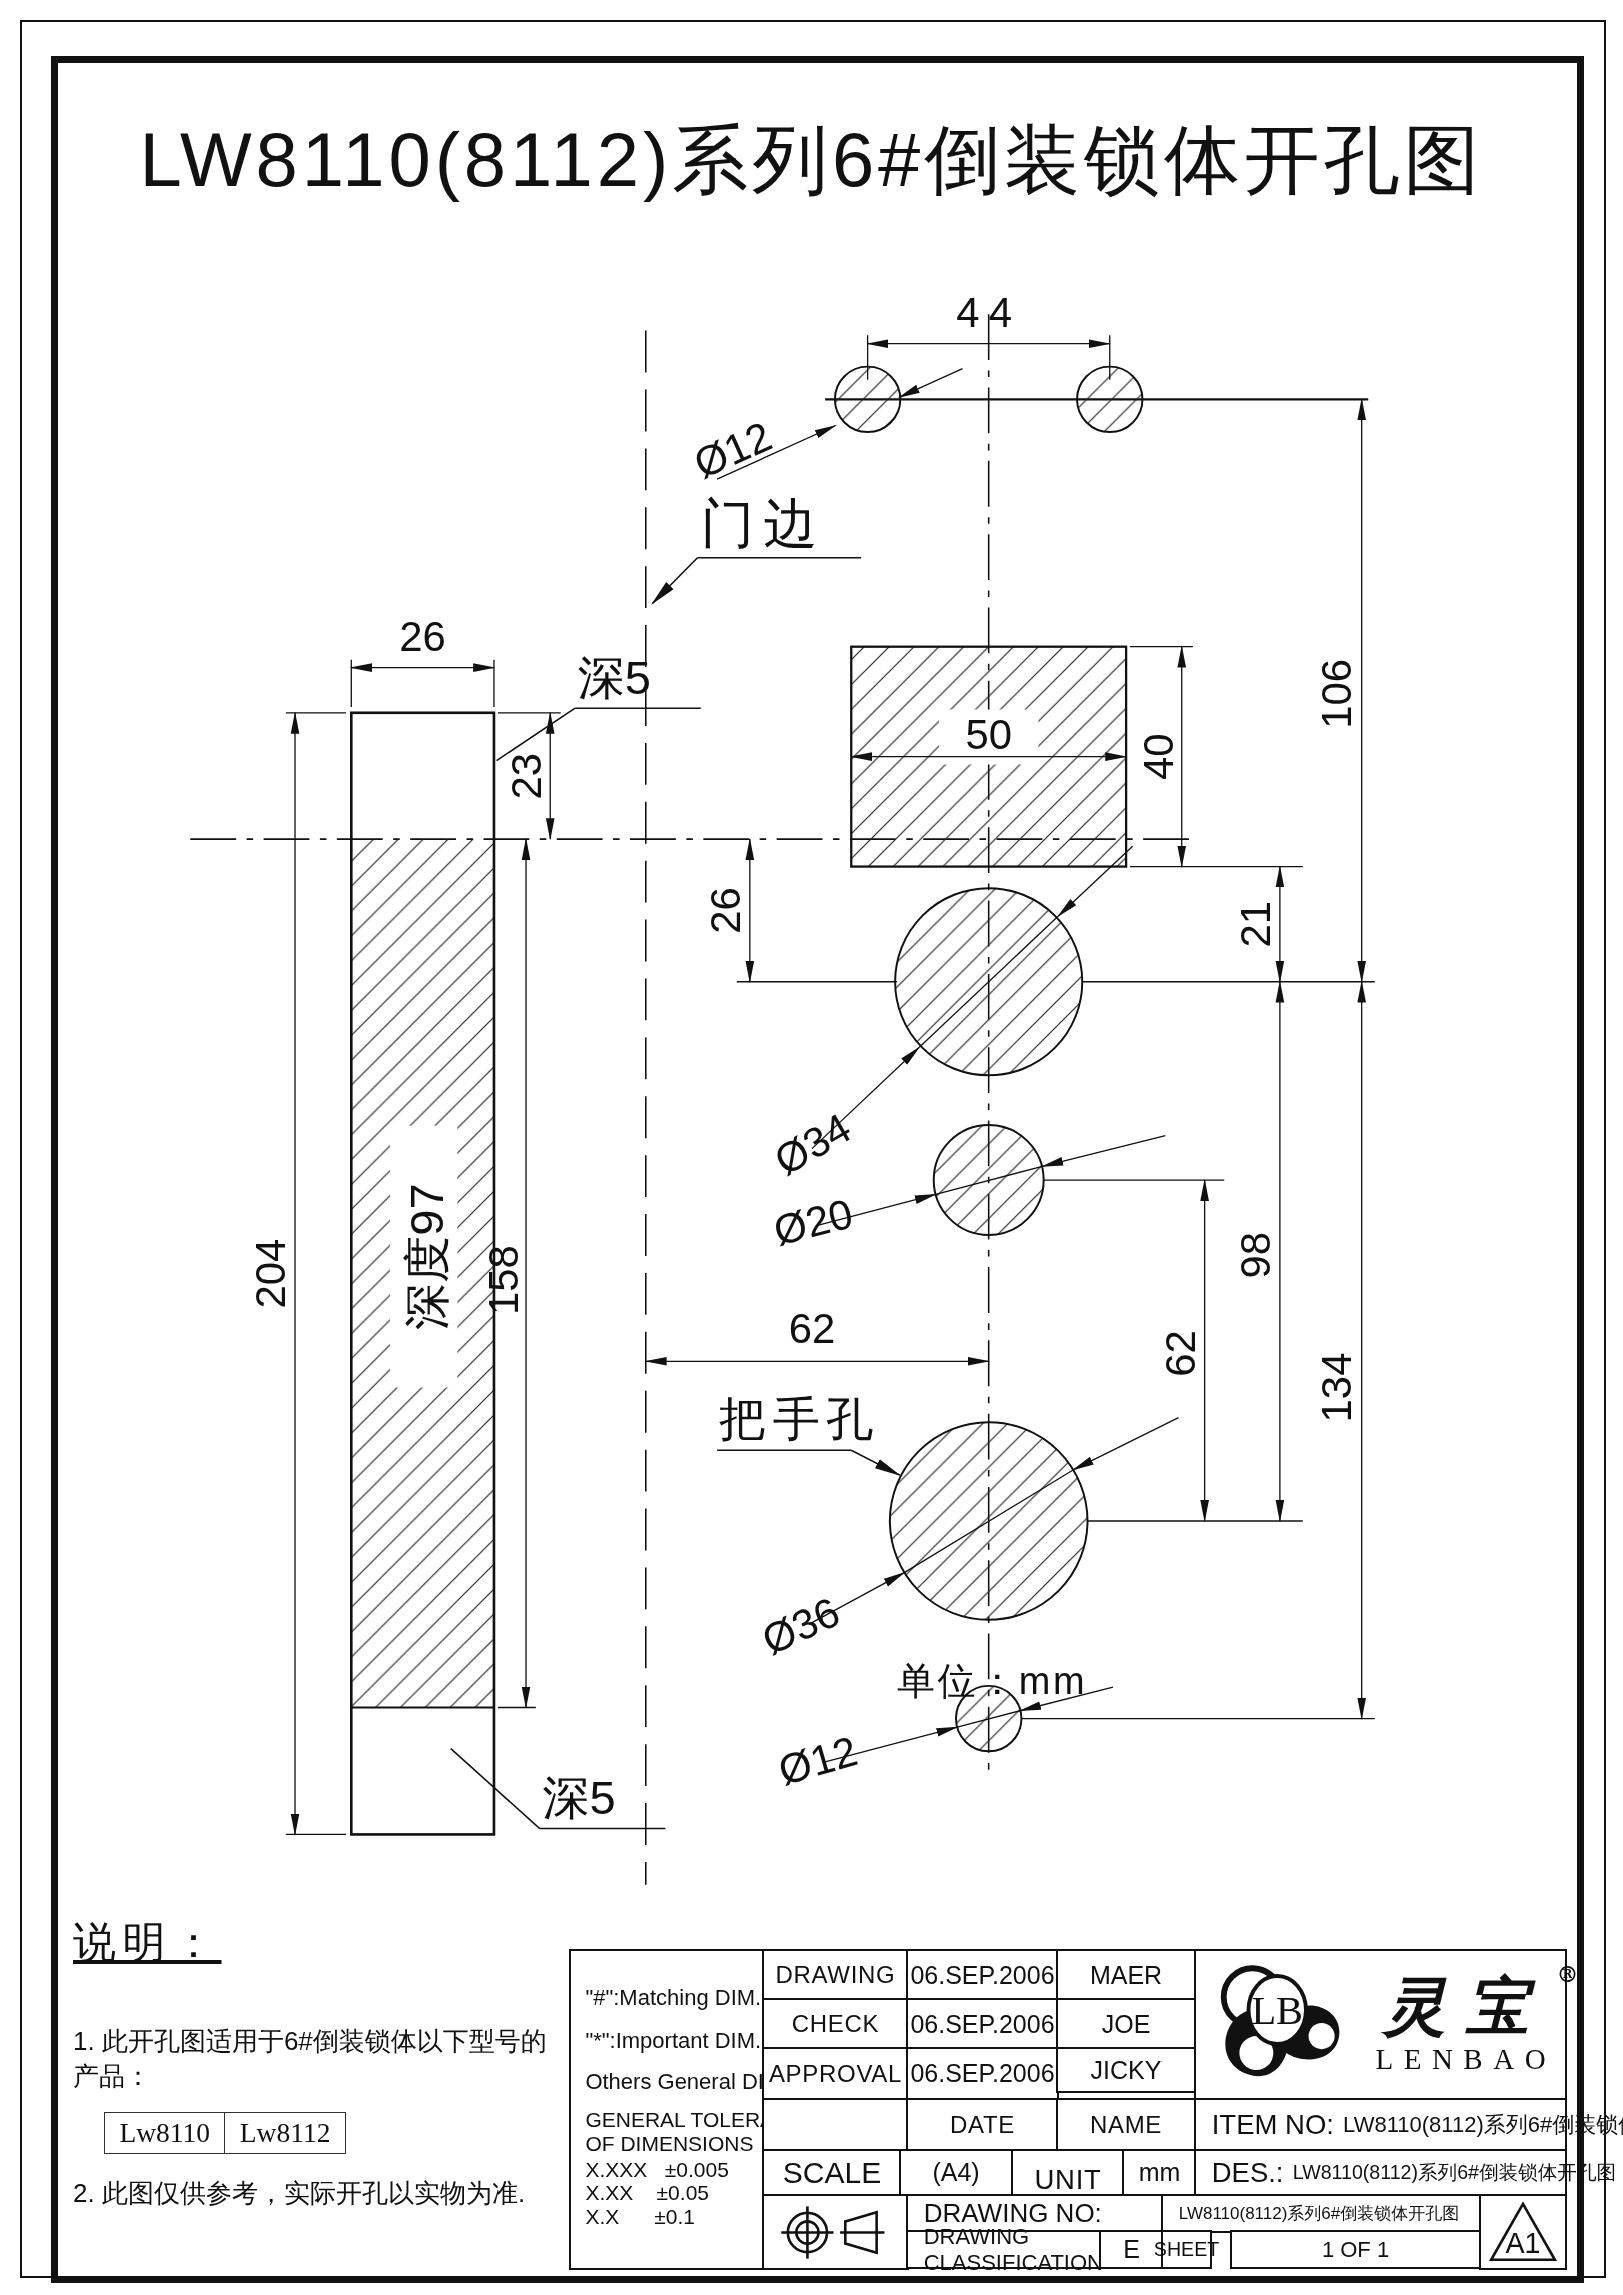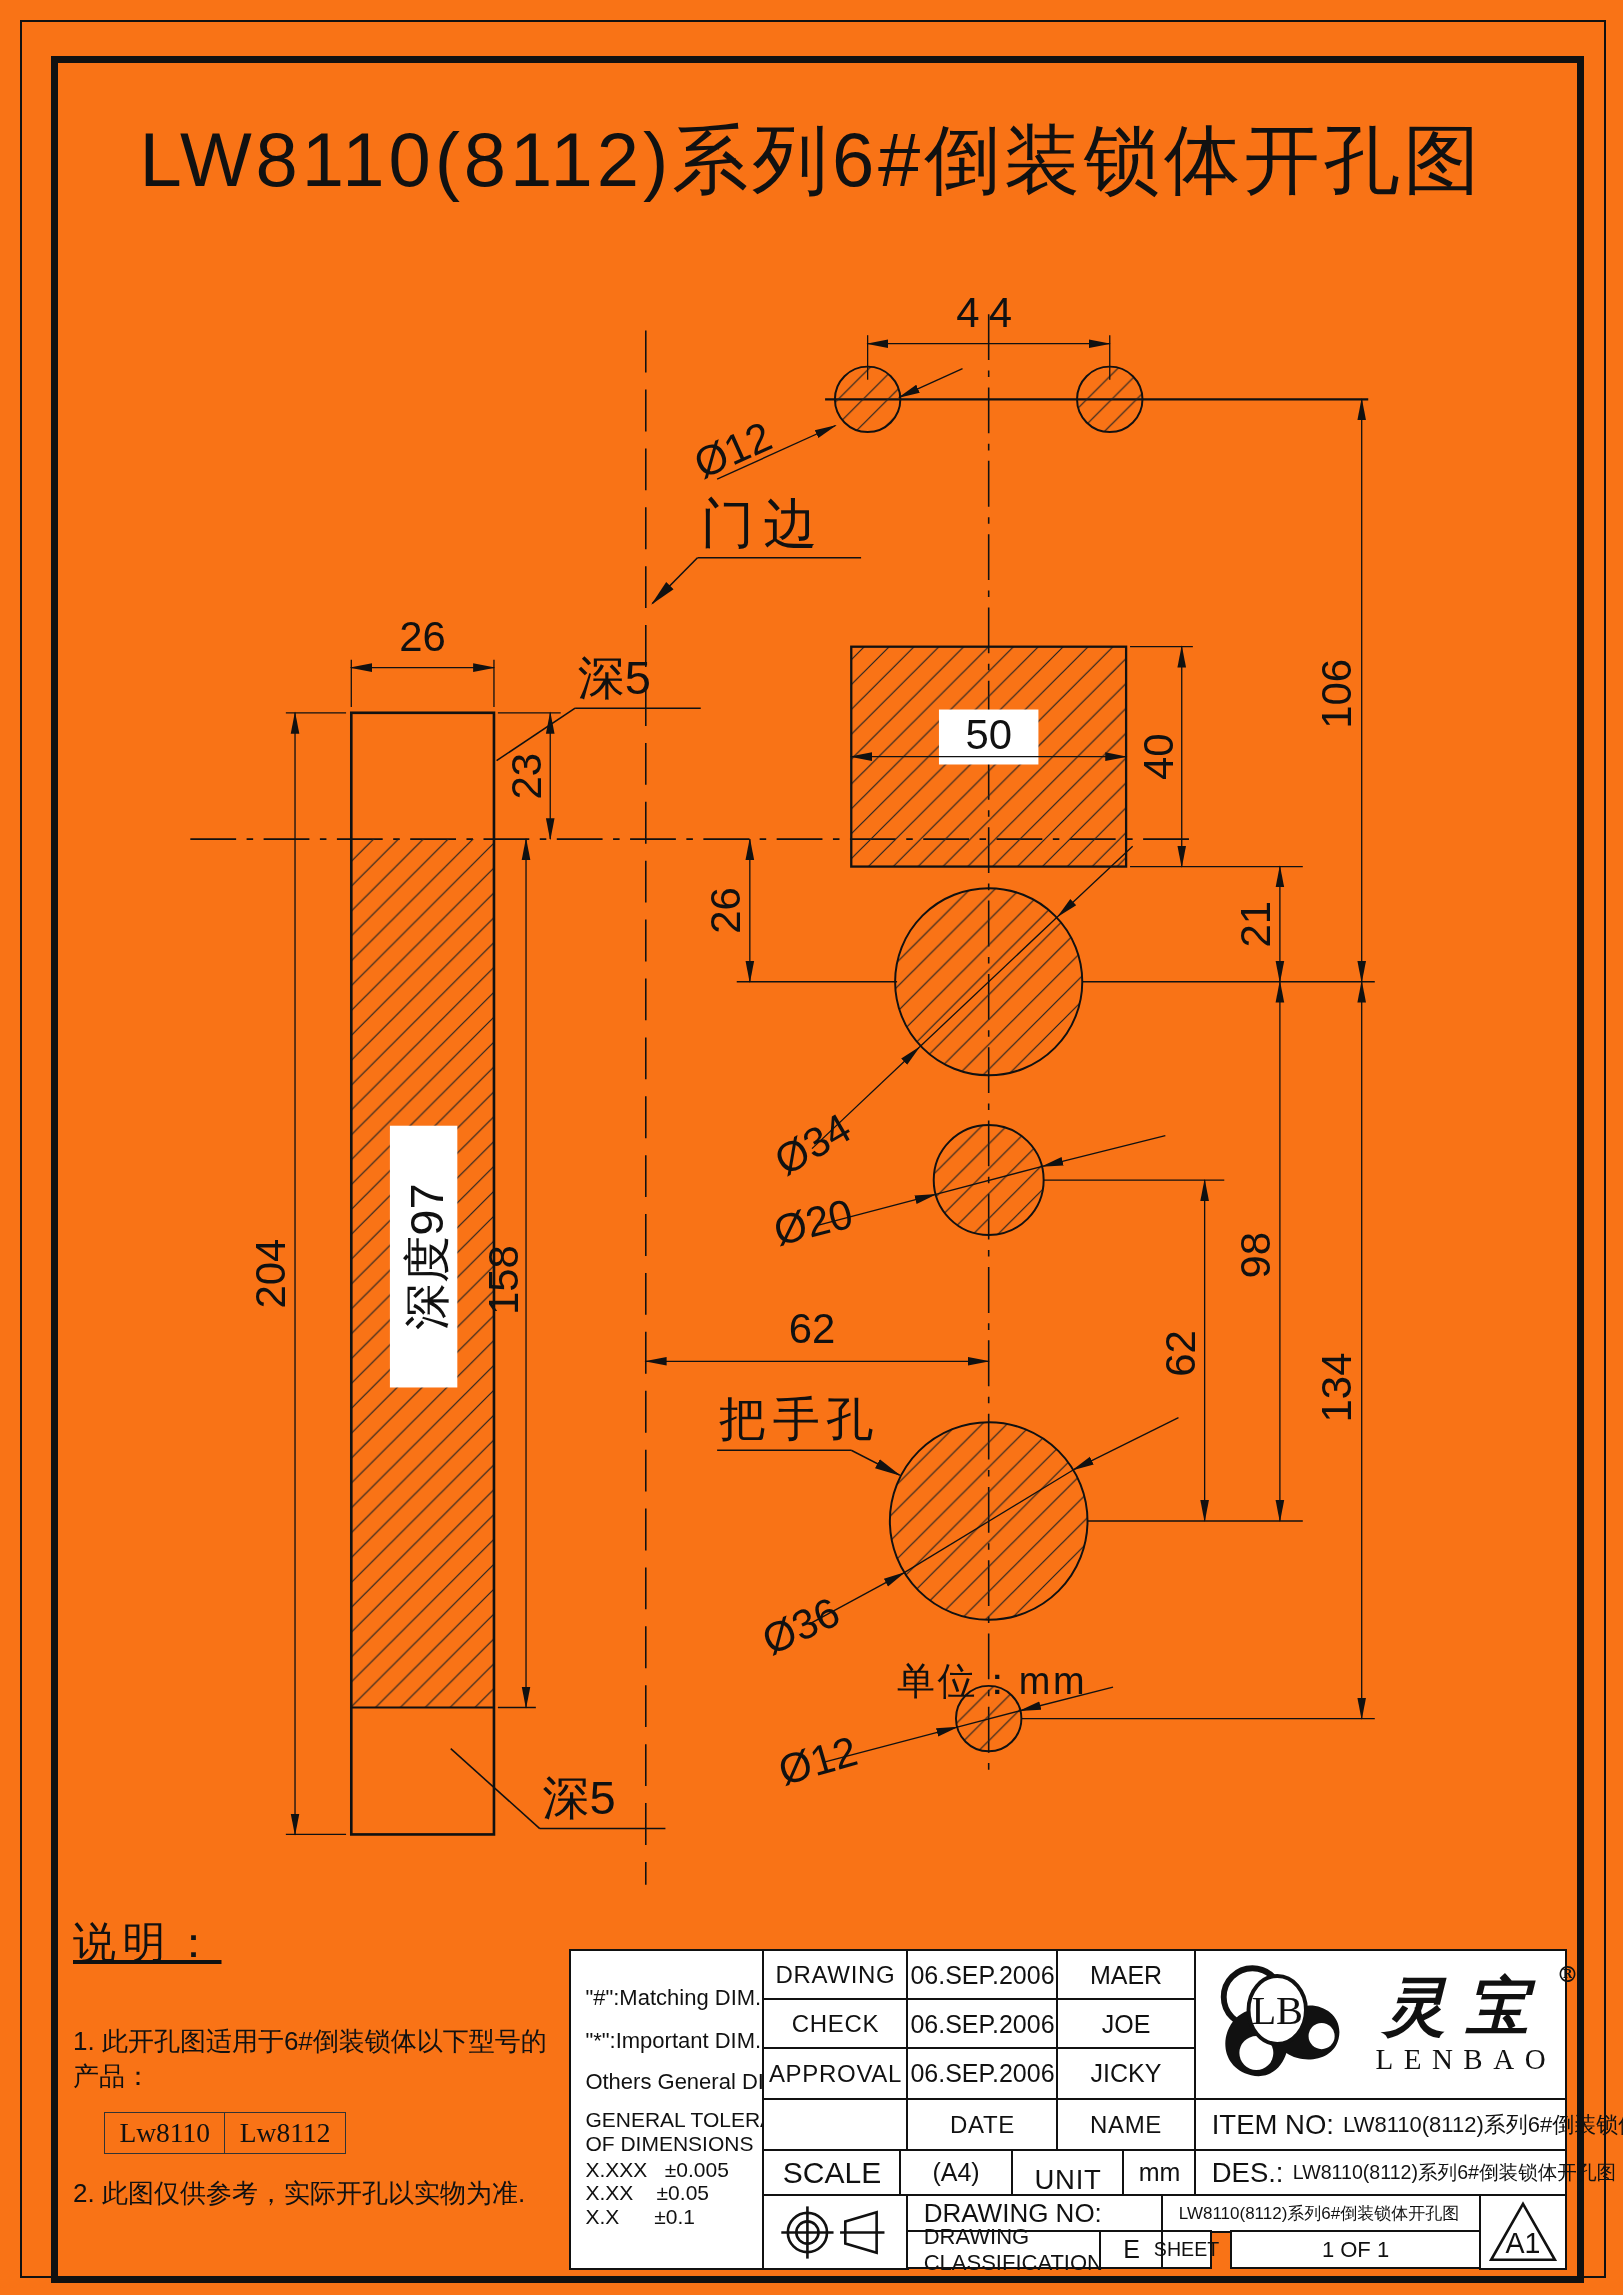--- a/index.html
+++ b/index.html
@@ -1,16 +1,16 @@
 <!DOCTYPE html>
 <html style="font-size:10.5px"><head>
 <meta charset="utf-8">
 <style>
   html,body{margin:0;padding:0;background:#e8e8e8;}
-  .sheet{position:relative;width:1623px;height:2295px;background:#f97316;font-family:"Liberation Sans",sans-serif;color:#111;overflow:hidden;}
+  .sheet{position:relative;width:1623px;height:2295px;background:#ffffff;font-family:"Liberation Sans",sans-serif;color:#111;overflow:hidden;}
   .border-outer{position:absolute;left:19.6px;top:19.6px;width:1582px;height:2254px;border:2px solid #111;}
   .border-inner{position:absolute;left:51px;top:56px;width:1519px;height:2213px;border:7.2px solid #111;}
   .page-title{position:absolute;left:0;top:110px;width:1623px;text-align:center;font-size:76px;letter-spacing:3.9px;font-weight:500;white-space:nowrap;}
   svg text{font-family:"Liberation Sans",sans-serif;fill:#111;}
   .dimtxt{font-size:64px;}
   .dimtxt-sp{font-size:64px;letter-spacing:14px;}
   .cntxt{font-size:72px;}
   .unit{font-size:58px;letter-spacing:4px;}
   
   .notes{position:absolute;left:73px;top:1914px;width:497px;}
@@ -274,21 +274,21 @@
     <div class="cell lbl" style="left:193px;top:0;width:147px;height:52px;">DRAWING</div>
     <div class="cell val" style="left:337px;top:0;width:153px;height:52px;">06.SEP.2006</div>
     <div class="cell val" style="left:487px;top:0;width:140px;height:52px;">MAER</div>
 
     <div class="cell lbl" style="left:193px;top:49px;width:147px;height:52px;">CHECK</div>
     <div class="cell val" style="left:337px;top:49px;width:153px;height:52px;">06.SEP.2006</div>
     <div class="cell val" style="left:487px;top:49px;width:140px;height:52px;">JOE</div>
 
     <div class="cell lbl" style="left:193px;top:98px;width:147px;height:53px;">APPROVAL</div>
     <div class="cell val" style="left:337px;top:98px;width:153px;height:53px;">06.SEP.2006</div>
-    <div class="cell val" style="left:487px;top:98px;width:140px;height:53px;">JICKY</div>
+    <div class="cell val" style="left:487px;top:98px;width:140px;height:46px;">JICKY</div>
 
     <div class="cell blank" style="left:193px;top:149px;width:147px;height:54px;"></div>
     <div class="cell lbl" style="left:337px;top:149px;width:153px;height:54px;">DATE</div>
     <div class="cell lbl" style="left:487px;top:149px;width:140px;height:54px;">NAME</div>
 
     <div class="cell brandcell" style="left:625px;top:0;width:373px;height:151px;">
       <svg width="151" height="124" viewBox="0 0 230 190">
         <circle cx="72" cy="52" r="44" fill="none" stroke="#111" stroke-width="9"></circle>
         <path d="M60 75 C20 95 18 160 70 172 C100 179 118 158 124 138 C150 156 196 150 204 116 C212 82 180 60 150 66 C140 40 110 58 60 75 z" fill="#111"></path>
         <circle cx="78" cy="138" r="26" fill="#fff"></circle>

